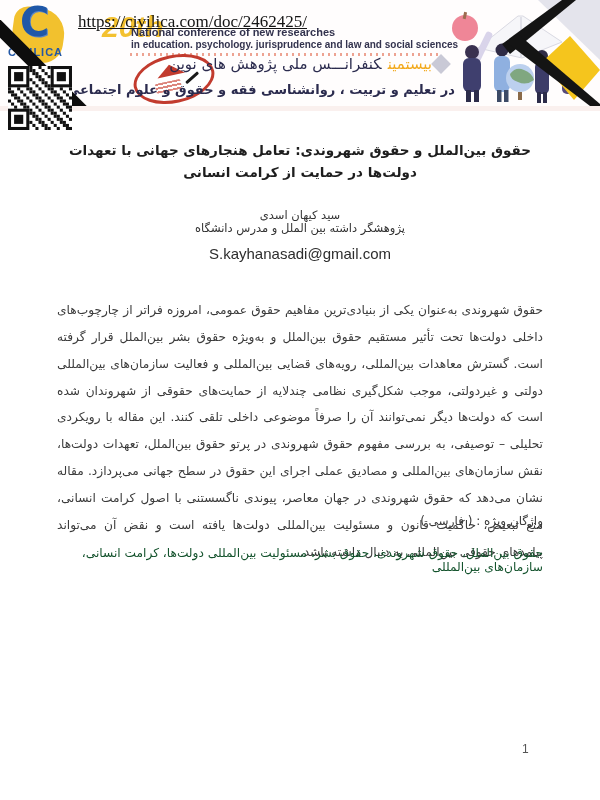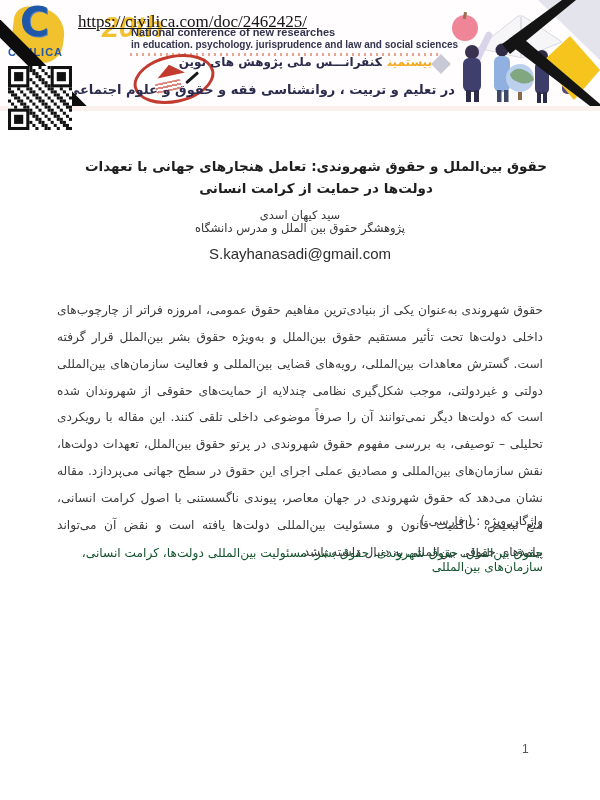--- a/index.html
+++ b/index.html
@@ -71,42 +71,42 @@
     position:absolute;top:22px;left:18px;width:26px;height:10px;
     background:repeating-linear-gradient(#d4685c 0 2px,#fff 2px 4px);
     border-radius:2px;opacity:.8;
   }
   .org-pencil{
     position:absolute;top:22px;left:48px;width:16px;height:3px;background:#1a1a1a;
     transform:rotate(-30deg);border-radius:1px;
   }
   
   .fa-l1{
-    position:absolute;top:55px;right:168px;direction:rtl;font-size:12px;
-    font-weight:bold;color:#2b2b4e;white-space:nowrap;
+    position:absolute;top:55px;right:168px;direction:rtl;font-size:15px;
+    font-weight:normal;color:#2b2b4e;white-space:nowrap;
   }
   .fa-ed{color:#f2a91c;margin-left:6px;}
   .fa-l2{
     position:absolute;top:82px;right:145px;direction:rtl;font-size:13px;
     font-weight:bold;color:#2b2b4e;white-space:nowrap;
   }
   .diamond{
     position:absolute;top:57px;left:434px;width:14px;height:14px;
     background:#c9c9d6;transform:rotate(45deg);
   }
   .illus{position:absolute;top:0;right:0;width:150px;height:106px;}
 
   
   .qr{position:absolute;top:66px;left:8px;width:64px;height:64px;z-index:5;background:#fff;}
 
   
   .abs-el{position:absolute;left:57px;width:486px;}
   .paper-title{
     top:140px;text-align:center;direction:rtl;font-size:13.5px;font-weight:bold;
-    color:#1e1e1e;margin:16px;line-height:1.6;
+    color:#1e1e1e;margin:0;line-height:1.6;
   }
   .author{top:180px;text-align:center;direction:rtl;font-size:11.5px;color:#333;margin-top:28px;}
   .affil{top:221px;text-align:center;direction:rtl;font-size:11.5px;color:#333;}
   .email{
     top:245px;text-align:center;font-size:15px;color:#2d2d2d;
     font-family:"Liberation Sans",sans-serif;text-decoration:none;display:block;
   }
   .sec-label{direction:rtl;text-align:right;font-size:12px;color:#3b3b3b;}
   .lbl-abstract{top:271px;}
   .abstract{
@@ -314,20 +314,20 @@
       <rect x="14" y="0" width="7" height="7" fill="#111"></rect>
       <rect x="15" y="1" width="5" height="5" fill="#fff"></rect>
       <rect x="16" y="2" width="3" height="3" fill="#111"></rect>
       <rect x="0" y="14" width="7" height="7" fill="#111"></rect>
       <rect x="1" y="15" width="5" height="5" fill="#fff"></rect>
       <rect x="2" y="16" width="3" height="3" fill="#111"></rect>
     </svg>
 
   <h1 class="abs-el paper-title">حقوق بین‌الملل و حقوق شهروندی: تعامل هنجارهای جهانی با تعهدات دولت‌ها در حمایت از کرامت انسانی</h1>
   <div class="abs-el author">سید کیهان اسدی</div>
-  <div class="abs-el affil">پژوهشگر حقوق بین الملل و مدرس دانشگاه</div>
+  <div class="abs-el affil">پژوهشگر داشته بین الملل و مدرس دانشگاه</div>
   <a class="abs-el email" href="#">S.kayhanasadi@gmail.com</a>
   <p class="abs-el abstract">حقوق شهروندی به‌عنوان یکی از بنیادی‌ترین مفاهیم حقوق عمومی، امروزه فراتر از چارچوب‌های داخلی دولت‌ها تحت تأثیر مستقیم حقوق بین‌الملل و به‌ویژه حقوق بشر بین‌الملل قرار گرفته است. گسترش معاهدات بین‌المللی، رویه‌های قضایی بین‌المللی و فعالیت سازمان‌های بین‌المللی دولتی و غیردولتی، موجب شکل‌گیری نظامی چندلایه از حمایت‌های حقوقی از شهروندان شده است که دولت‌ها دیگر نمی‌توانند آن را صرفاً موضوعی داخلی تلقی کنند. این مقاله با رویکردی تحلیلی – توصیفی، به بررسی مفهوم حقوق شهروندی در پرتو حقوق بین‌الملل، تعهدات دولت‌ها، نقش سازمان‌های بین‌المللی و مصادیق عملی اجرای این حقوق در سطح جهانی می‌پردازد. مقاله نشان می‌دهد که حقوق شهروندی در جهان معاصر، پیوندی ناگسستنی با اصول کرامت انسانی، منع تبعیض، حاکمیت قانون و مسئولیت بین‌المللی دولت‌ها یافته است و نقض آن می‌تواند پیامدهای حقوقی بین‌المللی به دنبال داشته باشد.</p>
   <div class="abs-el sec-label lbl-keywords">واژگان ویژه :  ( فارسی )</div>
   <div class="abs-el keywords">حقوق بین‌الملل، حقوق شهروندی، حقوق بشر، مسئولیت بین‌المللی دولت‌ها، کرامت انسانی، سازمان‌های بین‌المللی</div>
 
   <div class="pageno">1</div>
 </div>
 
 </body></html>

